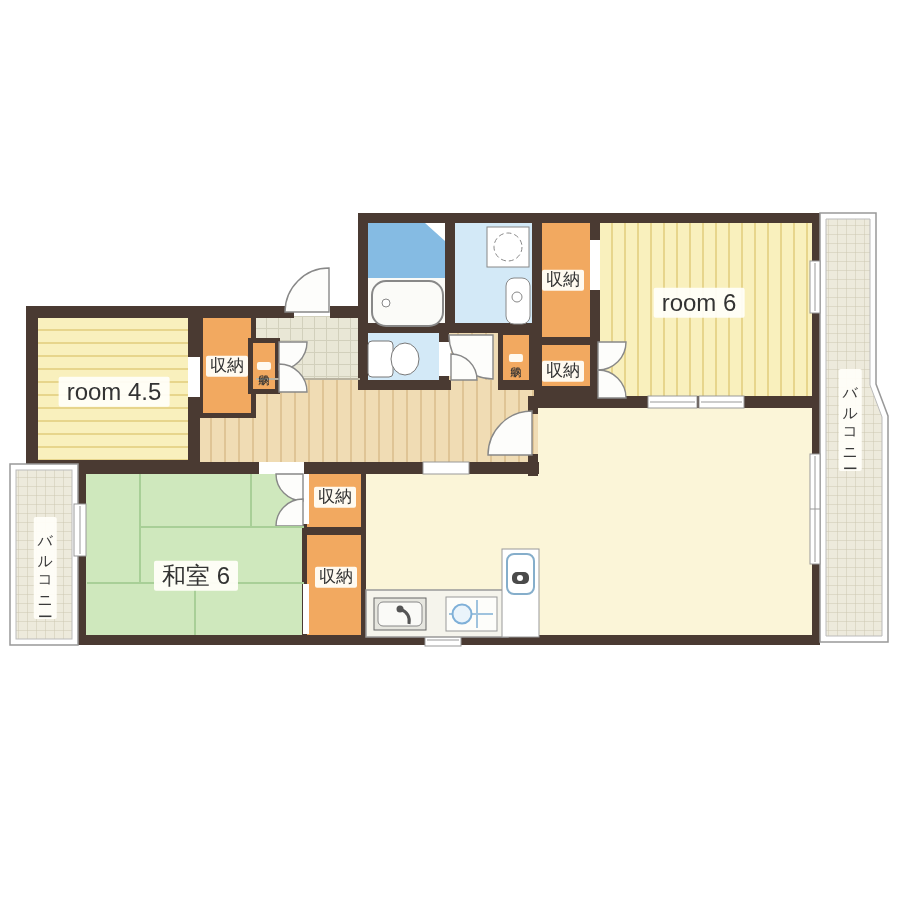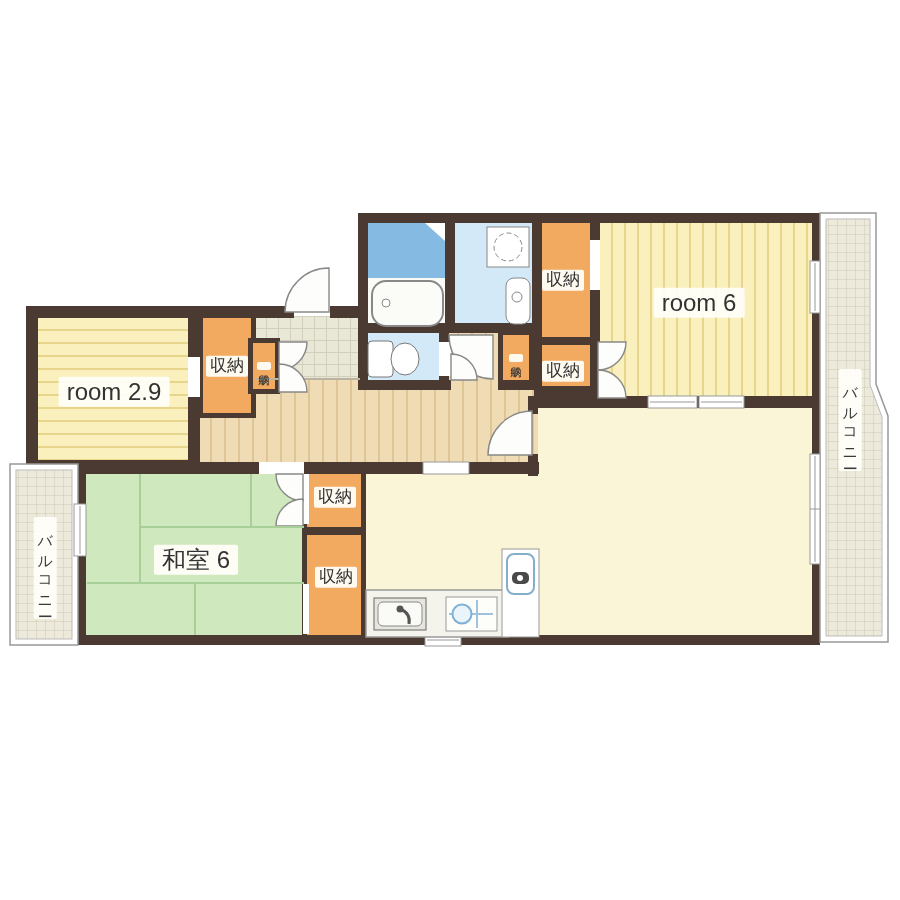--- a/index.html
+++ b/index.html
@@ -163,23 +163,23 @@
     <rect x="446" y="597" width="51" height="34" fill="#fdfdfa" stroke="#999"></rect>
     <line x1="449" y1="614" x2="493" y2="614" stroke="#9fc3de" stroke-width="2"></line>
     <line x1="477" y1="600" x2="477" y2="628" stroke="#9fc3de" stroke-width="2"></line>
     <circle cx="462" cy="614" r="9.5" fill="#eaf4fb" stroke="#7fb0d8" stroke-width="2"></circle>
     <rect x="502" y="549" width="37" height="88" fill="#fff" stroke="#999"></rect>
     <rect x="507" y="554" width="27" height="40" rx="7" fill="#fff" stroke="#85aecb" stroke-width="2"></rect>
     <rect x="512" y="572" width="17" height="12" rx="5" fill="#4a4a4a"></rect>
     <circle cx="520" cy="578" r="3" fill="#fff"></circle>
   </svg>
 
-  <div class="lbl" style="left:114px;top:392px;">room 2.9</div>
+  <div class="lbl" style="left:114px;top:392px;">room 4.5</div>
   <div class="lbl" style="left:699px;top:303px;">room 6</div>
-  <div class="lbl" style="left:196px;top:560px;">和室 6</div>
+  <div class="lbl" style="left:196px;top:576px;">和室 6</div>
 
   <div class="lbl small" style="left:227px;top:366px;">収納</div>
   <div class="lbl small" style="left:563px;top:280px;">収納</div>
   <div class="lbl small" style="left:563px;top:371px;">収納</div>
   <div class="lbl small" style="left:335px;top:497px;">収納</div>
   <div class="lbl small" style="left:336px;top:577px;">収納</div>
   <div class="lbl vert" style="left:264px;top:366px;">収納</div>
   <div class="lbl vert" style="left:516px;top:358px;">収納</div>
 
   <div class="lbl balc" style="left:45px;top:568px;">バルコニー</div>

